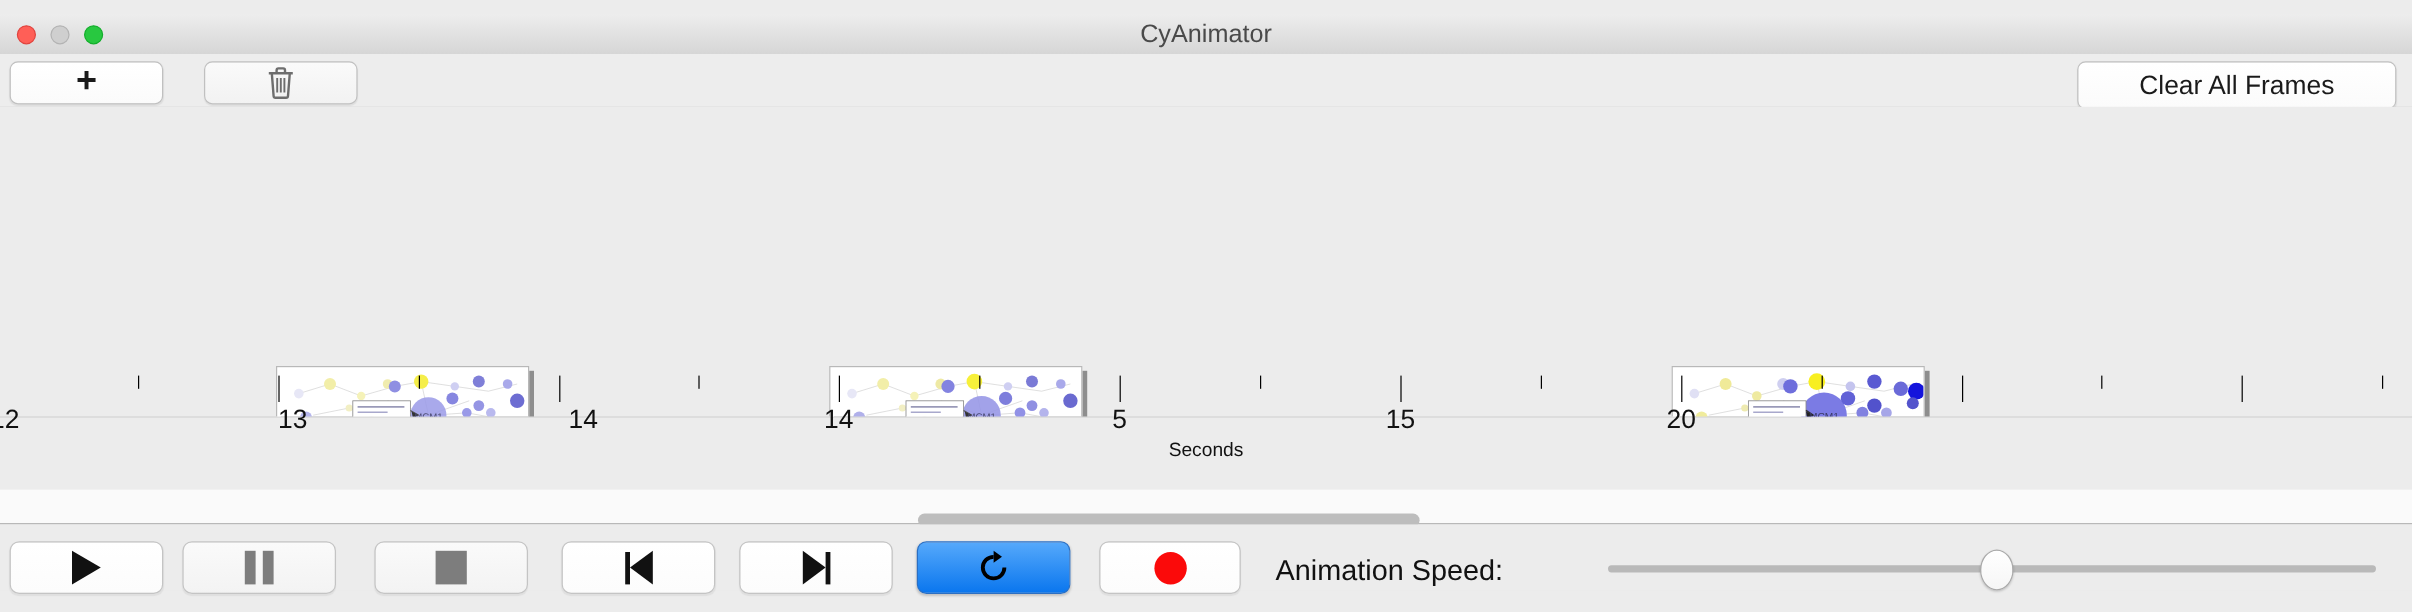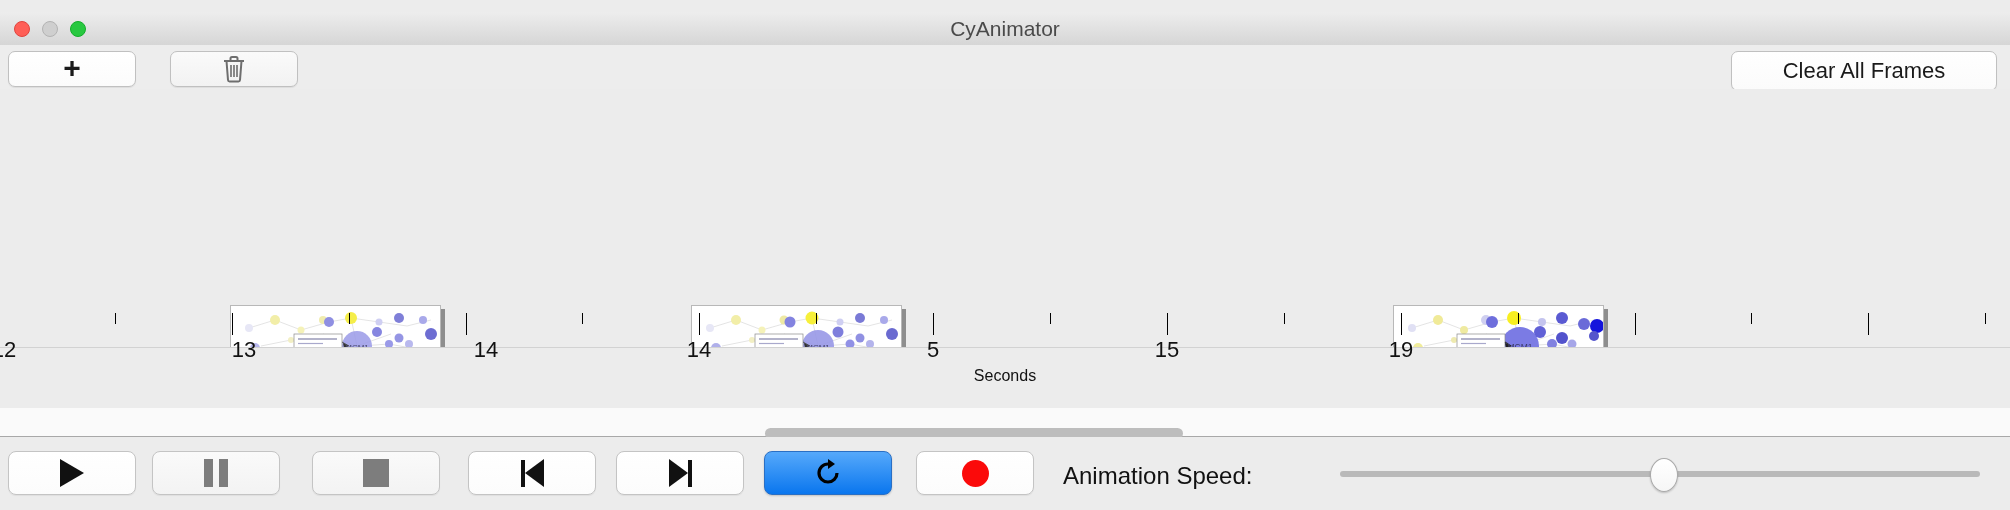--- a/index.html
+++ b/index.html
@@ -345,21 +345,21 @@
     <span class="tick minor" style="left:1751px;"></span>
     <span class="tick major" style="left:1868px;"></span>
     <span class="tick minor" style="left:1985px;"></span>
 
     <span class="tlabel" style="left:4px;">12</span>
     <span class="tlabel" style="left:244px;">13</span>
     <span class="tlabel" style="left:466px;margin-left:20px;">14</span>
     <span class="tlabel" style="left:699px;">14</span>
     <span class="tlabel" style="left:933px;">5</span>
     <span class="tlabel" style="left:1167px;">15</span>
-    <span class="tlabel" style="left:1401px;">19</span>
+    <span class="tlabel" style="left:1401px;">20</span>
 
     <div class="axis-title">Seconds</div>
   </div>
 
   <div class="scrollstrip">
     <div class="scrollthumb"></div>
   </div>
 
   <div class="transport">
     <div class="tbtn" id="play-button">

